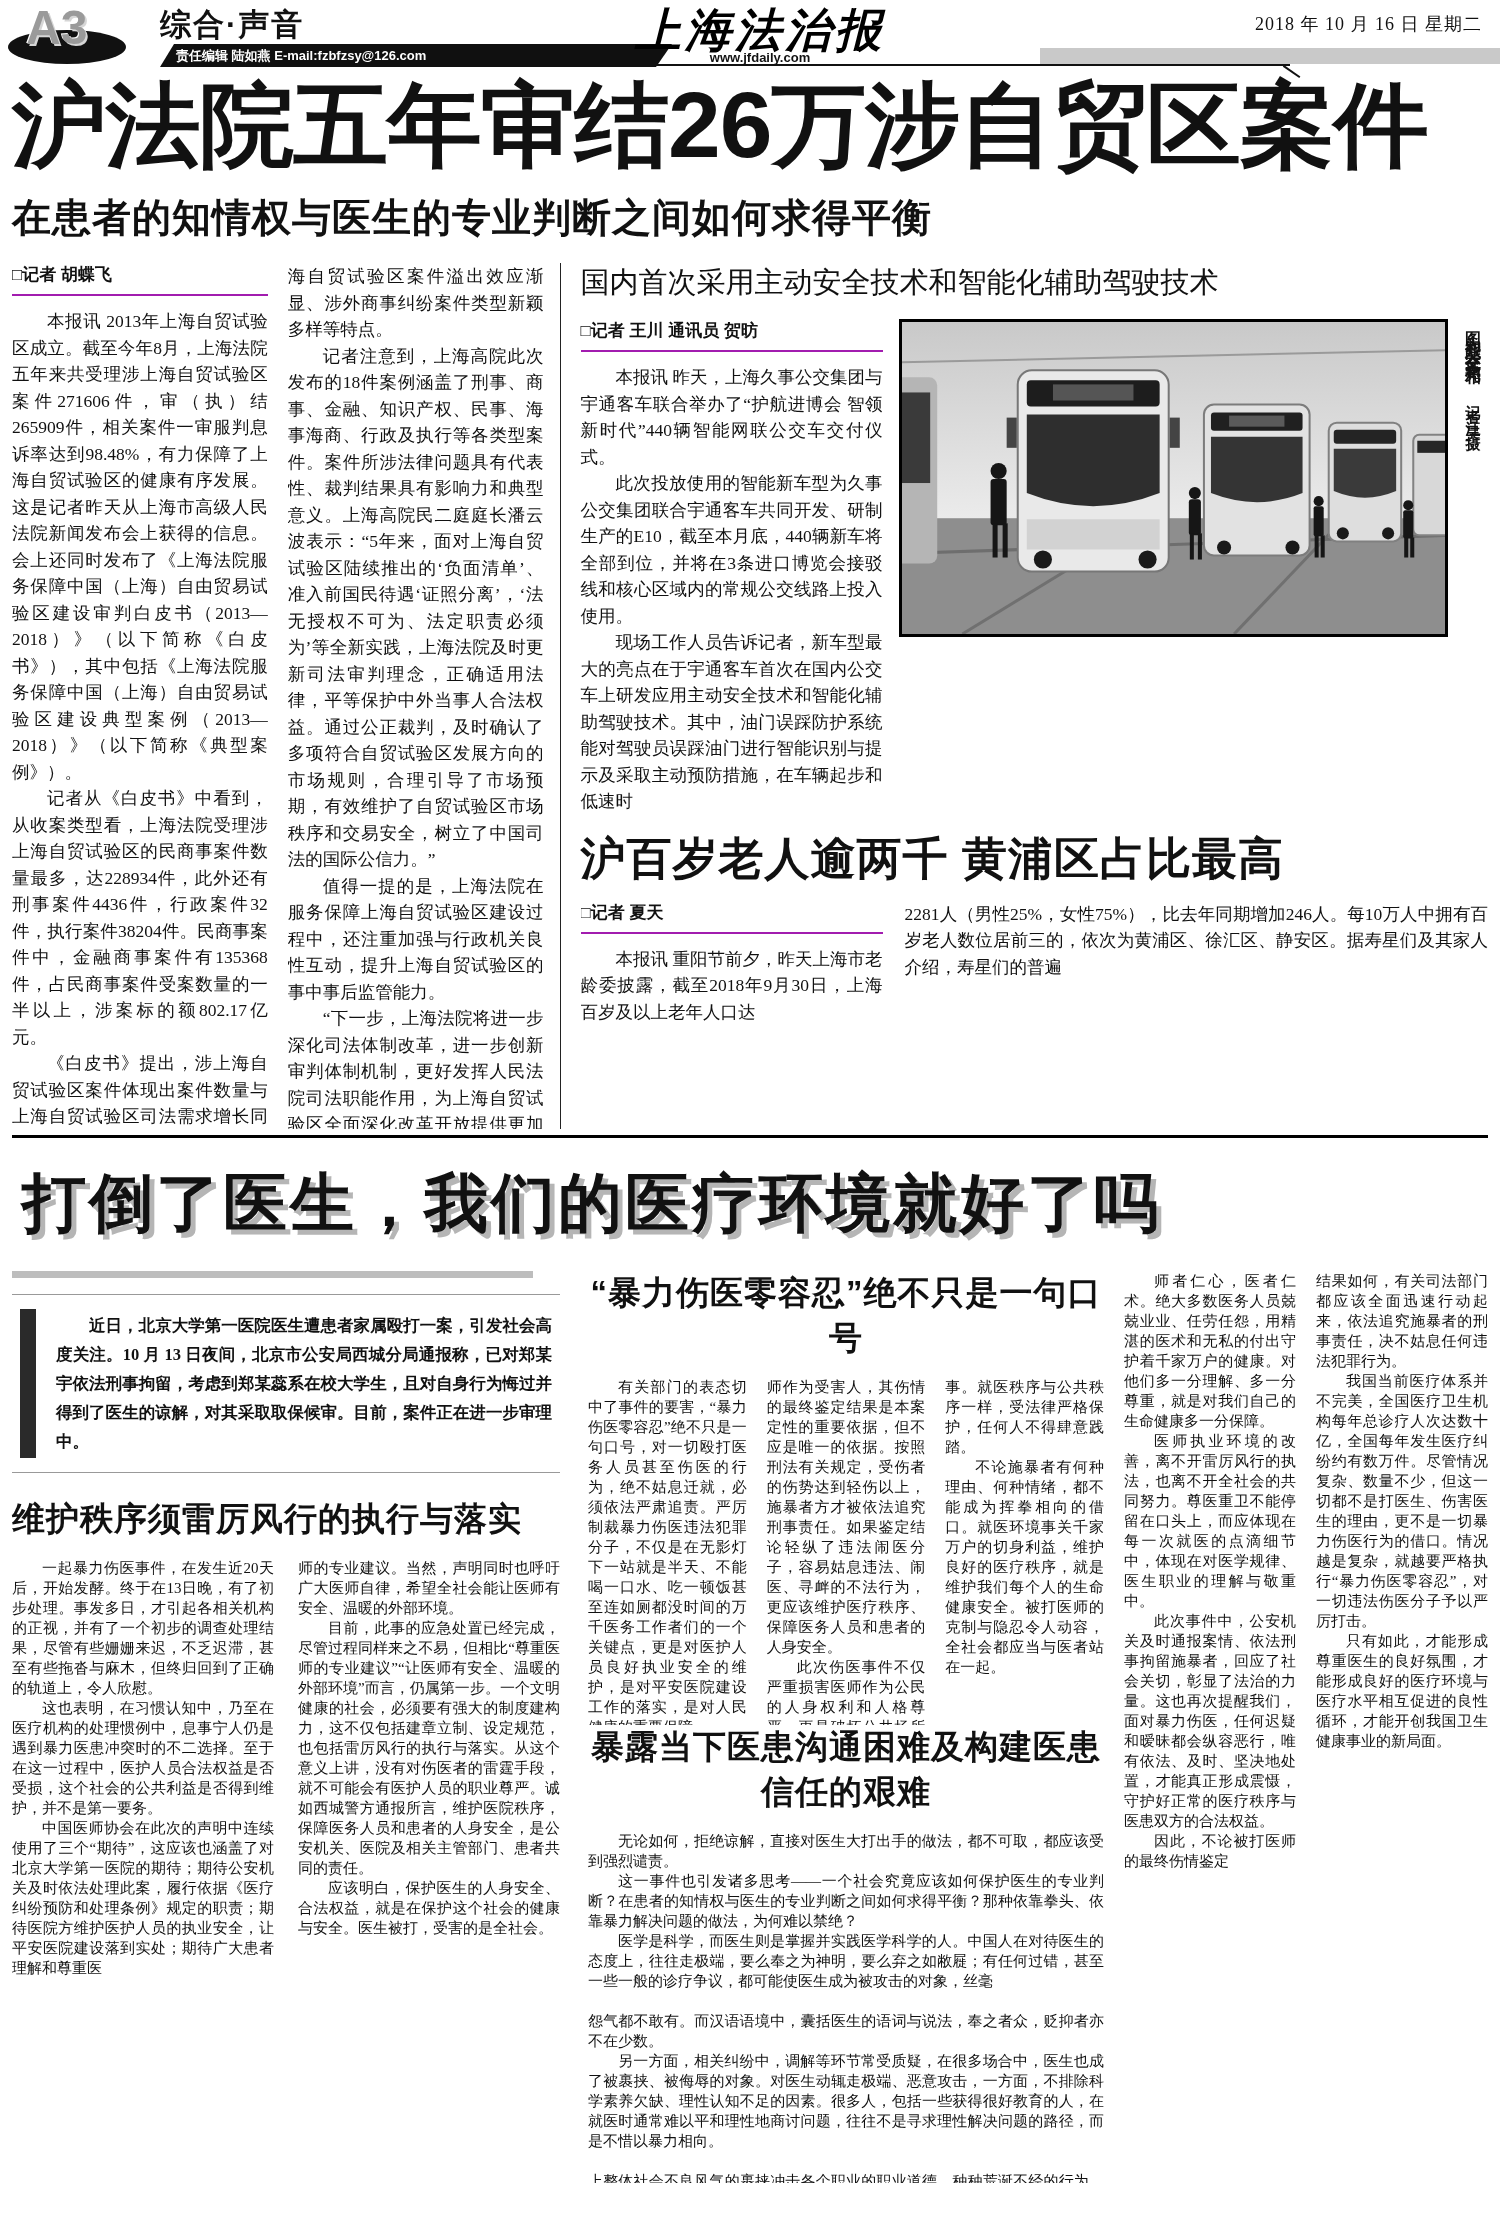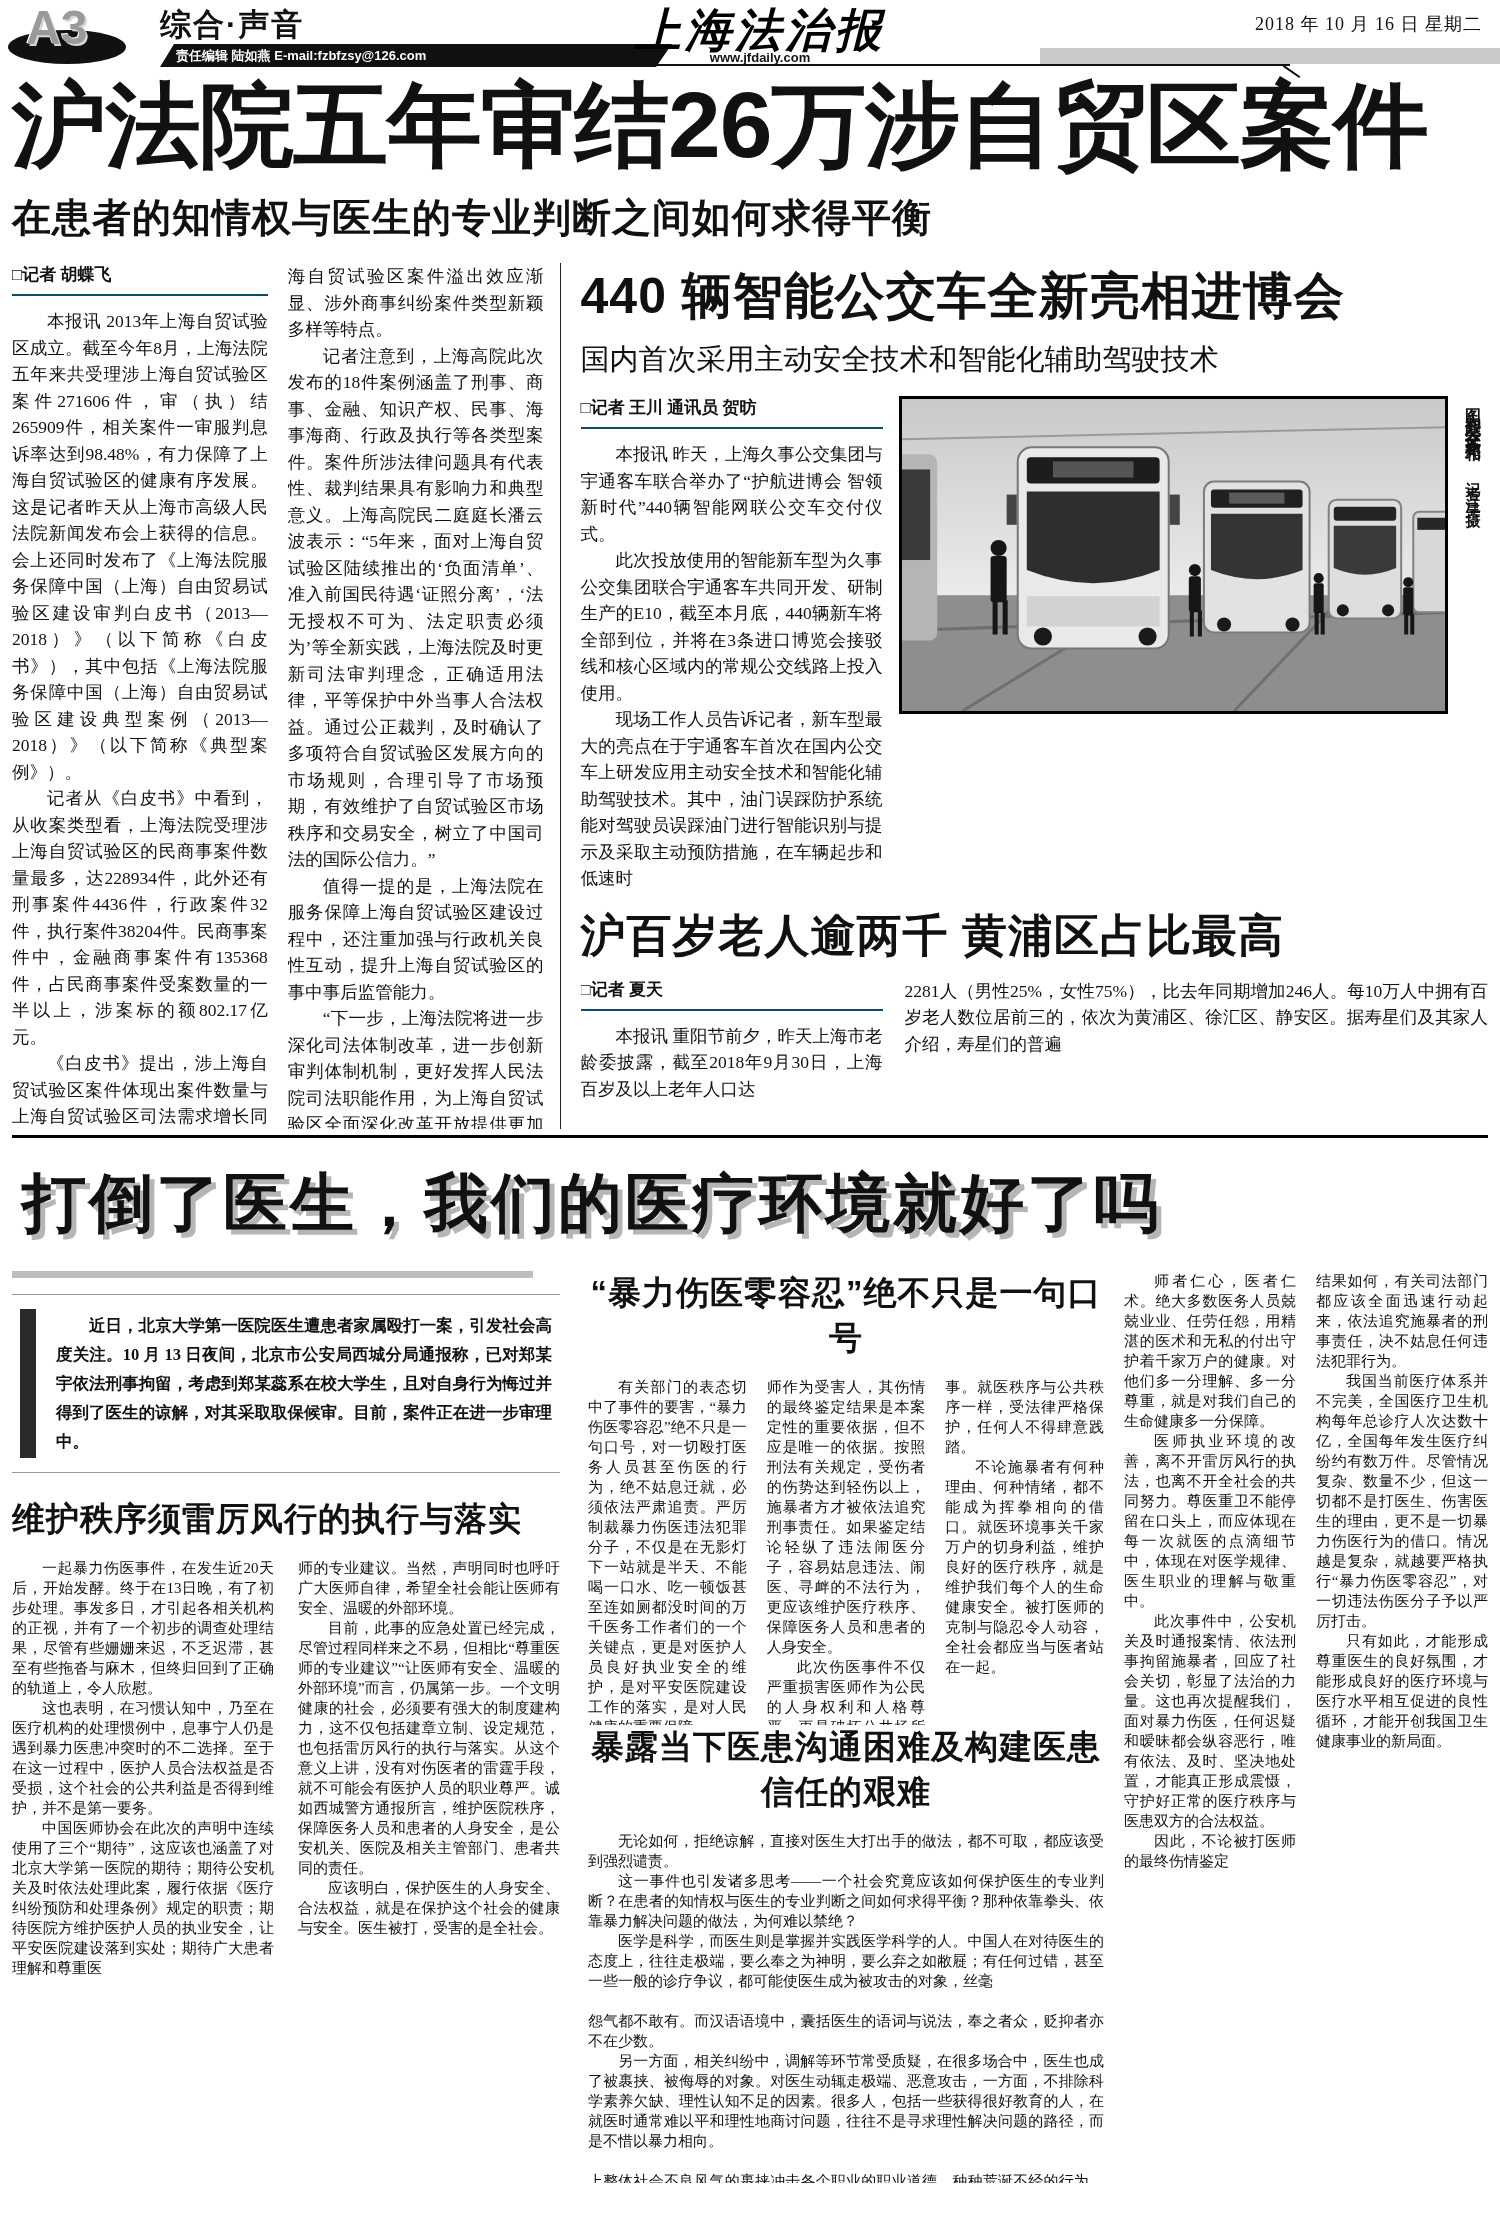--- a/index.html
+++ b/index.html
@@ -29,22 +29,22 @@
   .main{position:absolute;top:74px;left:12px;right:12px;}
   .lead-head{font-family:"Liberation Sans","DejaVu Sans",sans-serif;font-weight:900;font-size:92px;
              line-height:1.12;margin:0;letter-spacing:-1px;white-space:nowrap;transform:scaleX(1.03);transform-origin:left;}
   .lead-sub{font-family:"Liberation Sans","DejaVu Sans",sans-serif;font-weight:600;font-size:39px;
             margin:14px 0 18px 0;letter-spacing:1px;}
   
   .top-grid{display:flex;height:866px;}
   .lead-wrap{width:572px;border-right:1px solid #222;padding-right:16px;box-sizing:border-box;}
   .lead-cols{display:flex;gap:20px;height:100%;}
   .lead-cols .col{flex:1;overflow:hidden;}
-  .byline{font-family:Liberation Serif, serif;font-weight:bold;font-size:17px;
-          padding-bottom:8px;border-bottom:2px solid #0c4a6e;margin-bottom:12px;}
+  .byline{font-family:Liberation Sans, sans-serif;font-weight:bold;font-size:17px;
+          padding-bottom:8px;border-bottom:2px solid #a21caf;margin-bottom:12px;}
   .bodytext p{margin:0;text-indent:2em;font-size:17.5px;line-height:26.5px;text-align:justify;}
   .cont p:first-child{text-indent:0;}
   .rt{flex:1;padding-left:20px;}
   .bus-head{font-family:"Liberation Sans","DejaVu Sans",sans-serif;font-weight:900;font-size:50px;margin:0 0 10px 0;letter-spacing:1px;}
   .bus-sub{font-family:"Liberation Sans","DejaVu Sans",sans-serif;font-weight:500;font-size:29px;margin:0 0 16px 0;}
   .bus-row{display:flex;gap:16px;}
   .bus-c1{width:302px;flex:none;}
   .bus-right{flex:1;}
   .photo-wrap{display:flex;gap:10px;}
   .photo{flex:1;height:312px;border:3px solid #000;background:#ddd;}
@@ -120,21 +120,20 @@
           <div class="col bodytext cont">
               <p>海自贸试验区案件溢出效应渐显、涉外商事纠纷案件类型新颖多样等特点。</p>
               <p>记者注意到，上海高院此次发布的18件案例涵盖了刑事、商事、金融、知识产权、民事、海事海商、行政及执行等各类型案件。案件所涉法律问题具有代表性、裁判结果具有影响力和典型意义。上海高院民二庭庭长潘云波表示：“5年来，面对上海自贸试验区陆续推出的‘负面清单’、准入前国民待遇‘证照分离’，‘法无授权不可为、法定职责必须为’等全新实践，上海法院及时更新司法审判理念，正确适用法律，平等保护中外当事人合法权益。通过公正裁判，及时确认了多项符合自贸试验区发展方向的市场规则，合理引导了市场预期，有效维护了自贸试验区市场秩序和交易安全，树立了中国司法的国际公信力。”</p>
               <p>值得一提的是，上海法院在服务保障上海自贸试验区建设过程中，还注重加强与行政机关良性互动，提升上海自贸试验区的事中事后监管能力。</p>
               <p>“下一步，上海法院将进一步深化司法体制改革，进一步创新审判体制机制，更好发挥人民法院司法职能作用，为上海自贸试验区全面深化改革开放提供更加优质的法律服务和司法保障。”上海高院党组成员、副院长陈萌说。</p>
             </div>
         </div>
       </div>
 
       <div class="rt">
-        <h3 class="bus-head">440 辆智能公交车全新亮相进博会</h3>
         <h4 class="bus-sub">国内首次采用主动安全技术和智能化辅助驾驶技术</h4>
 
         <div class="bus-row">
           <div class="bus-c1">
             <div class="byline">□记者  王川  通讯员  贺昉</div>
             <div class="bodytext">
                 <p>本报讯  昨天，上海久事公交集团与宇通客车联合举办了“护航进博会  智领新时代”440辆智能网联公交车交付仪式。</p>
                 <p>此次投放使用的智能新车型为久事公交集团联合宇通客车共同开发、研制生产的E10，截至本月底，440辆新车将全部到位，并将在3条进口博览会接驳线和核心区域内的常规公交线路上投入使用。</p>
                 <p>现场工作人员告诉记者，新车型最大的亮点在于宇通客车首次在国内公交车上研发应用主动安全技术和智能化辅助驾驶技术。其中，油门误踩防护系统能对驾驶员误踩油门进行智能识别与提示及采取主动预防措施，在车辆起步和低速时</p>
               </div>

